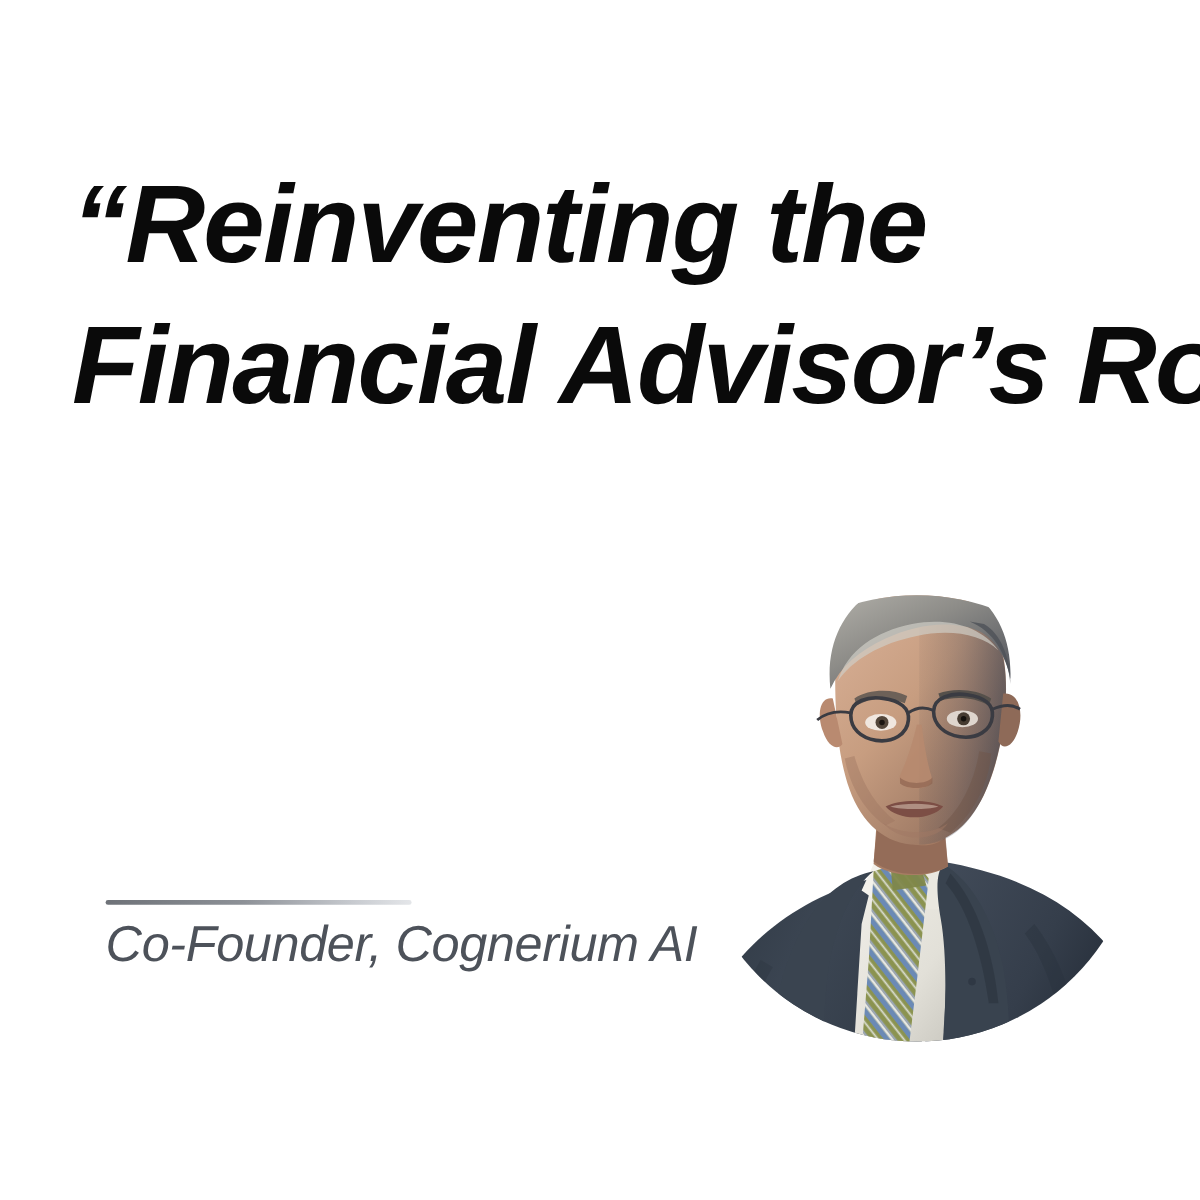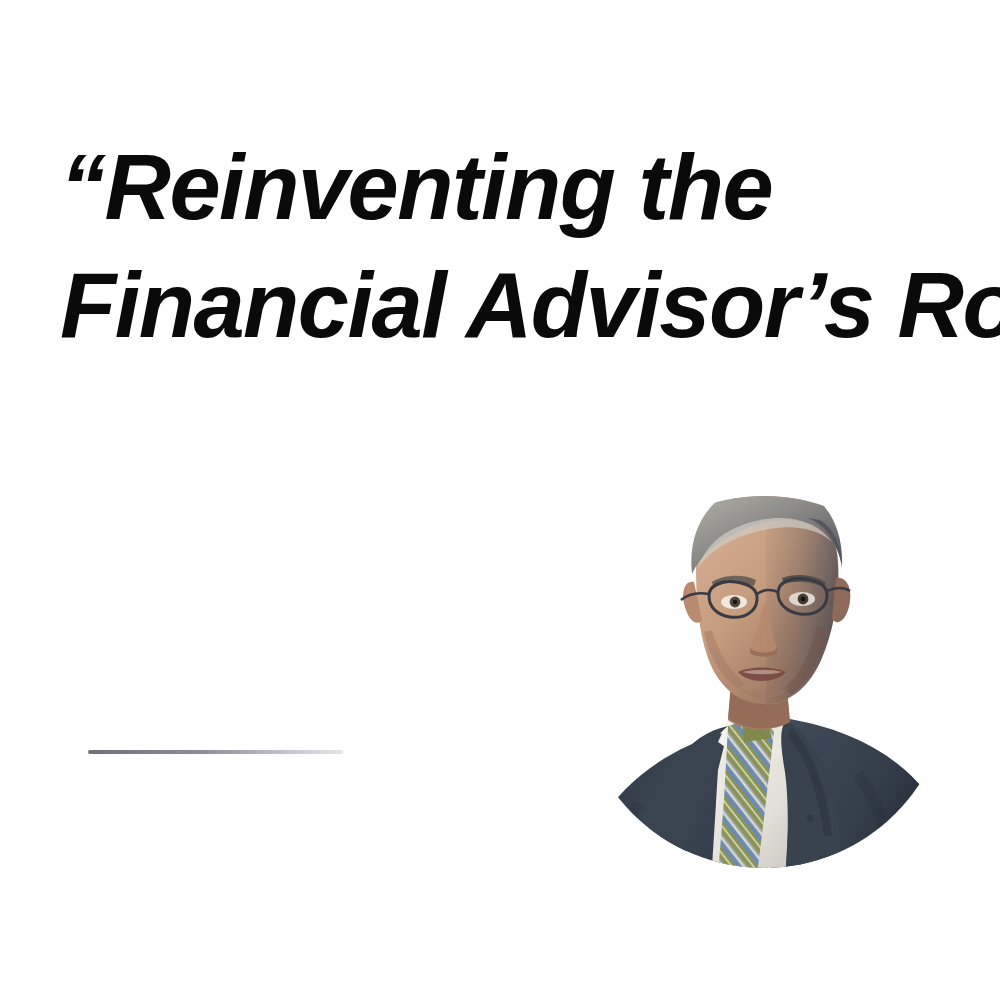--- a/index.html
+++ b/index.html
@@ -105,20 +105,21 @@
 
 <div id="slide">
 
   <div id="quote-block">
     <div class="quote-line">“Reinventing the</div>
     <div class="quote-line">Financial Advisor’s Role”</div>
   </div>
 
   <div id="speaker-block">
     <div id="speaker-rule"></div>
+    <div id="speaker-role">Co-Founder, Cognerium AI</div>
   </div>
 
   <div id="portrait">
     <div id="portrait-clip">
       <svg id="portrait-svg" viewBox="0 0 372 430" xmlns="http://www.w3.org/2000/svg">
         <defs>
           <linearGradient id="gSuitL" x1="0" y1="0" x2="1" y2="0.4">
             <stop offset="0%" stop-color="#2d3641"></stop>
             <stop offset="55%" stop-color="#3c4653"></stop>
             <stop offset="100%" stop-color="#333c48"></stop>

